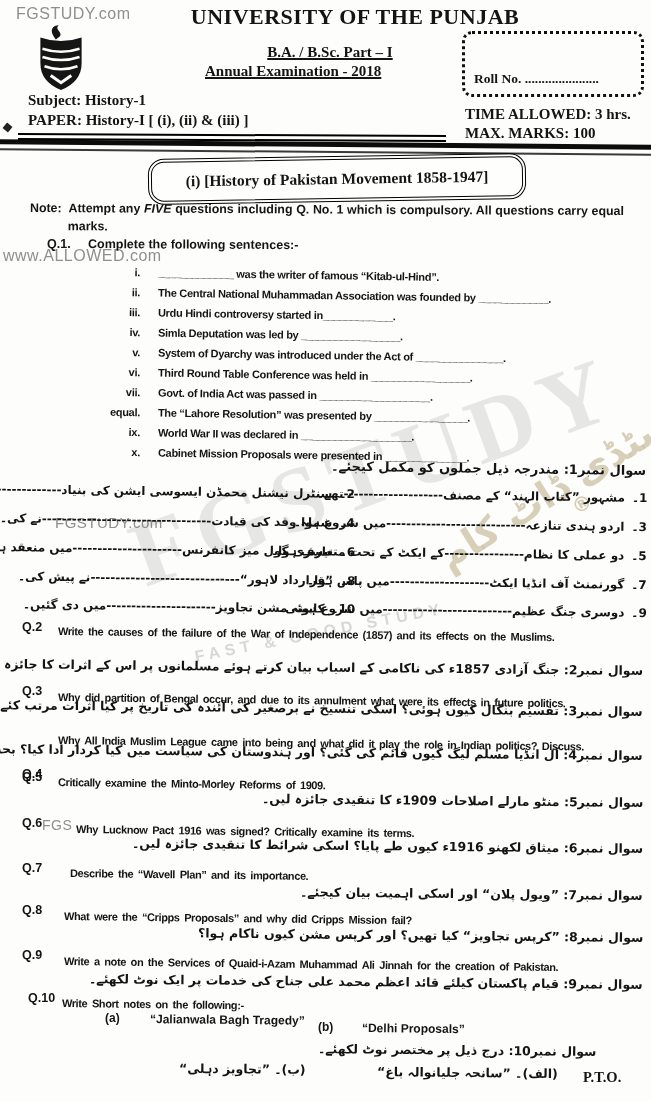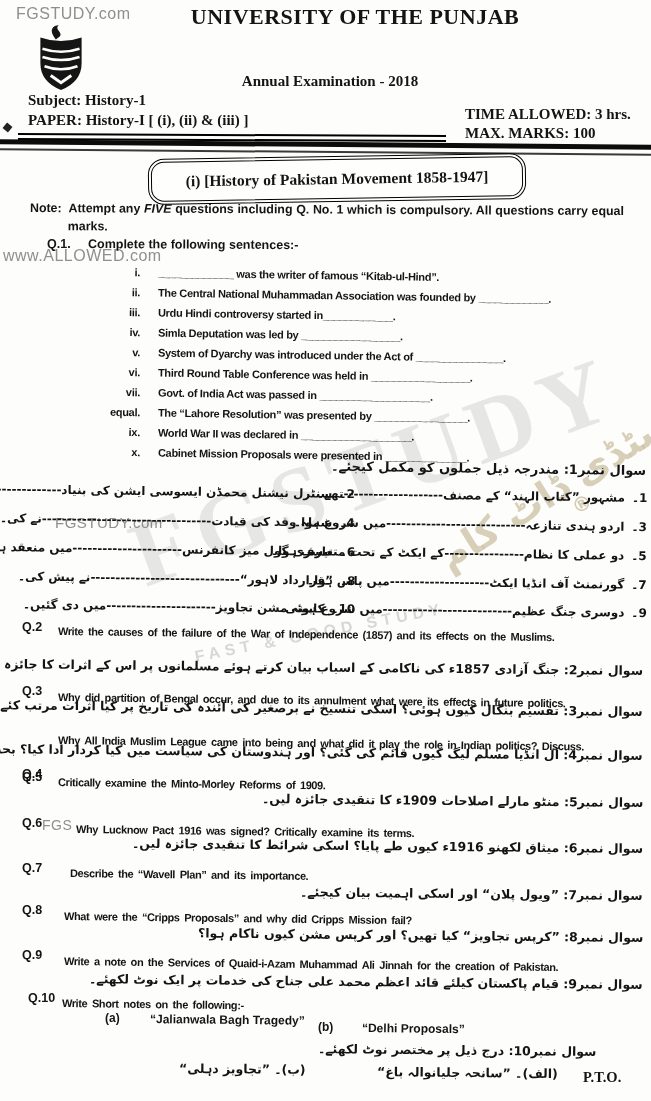--- a/index.html
+++ b/index.html
@@ -21,21 +21,21 @@
     transform:rotate(-11deg);transform-origin:left center;
   }
   .wm-urdu{
     position:absolute;left:408px;top:420px;font:700 38px "DejaVu Sans",sans-serif;
     color:rgba(186,170,130,.55);white-space:nowrap;direction:rtl;
     transform:rotate(-32deg);transform-origin:center center;
   }
   .wm-reg{position:absolute;left:572px;top:492px;font:700 20px "DejaVu Sans",sans-serif;color:rgba(186,170,130,.6);transform:rotate(-30deg);}
   .uni-title{position:absolute;left:160px;top:4px;width:390px;text-align:center;font:700 22px "Liberation Serif",serif;letter-spacing:.5px;}
   .program{position:absolute;left:205px;top:44px;width:250px;text-align:center;font:700 15px "Liberation Serif",serif;text-decoration:underline;text-decoration-thickness:2px;}
-  .examination{position:absolute;left:205px;top:73px;width:250px;text-align:center;font:700 15px "Liberation Serif",serif;text-decoration-thickness:2px;}
+  .examination{position:absolute;left:205px;top:63px;width:250px;font:700 15px "Liberation Serif",serif;text-decoration:underline;text-decoration-thickness:2px;}
   .rollbox{position:absolute;left:462px;top:31px;width:176px;height:60px;border:3px dotted #111;border-radius:10px;}
   .rollbox span{position:absolute;left:9px;bottom:7px;font:700 13.5px "Liberation Serif",serif;}
   .subject{position:absolute;left:28px;top:92px;font:700 15px "Liberation Serif",serif;}
   .paper{position:absolute;left:28px;top:112px;font:700 15px "Liberation Serif",serif;}
   .dbl-underline{position:absolute;left:18px;top:134px;width:428px;height:7px;border-top:2px solid #000;border-bottom:2px solid #000;box-sizing:border-box;transform:rotate(.3deg);}
   .time{position:absolute;left:465px;top:106px;font:700 15px "Liberation Serif",serif;}
   .marks{position:absolute;left:465px;top:125px;font:700 15px "Liberation Serif",serif;}
   .divider{position:absolute;left:-4px;top:142px;width:662px;height:5px;background:#0c0c0c;transform:rotate(.5deg);}
   .divider2{position:absolute;left:-4px;top:151px;width:662px;height:2px;background:#3a3a3a;transform:rotate(.5deg);}
   .logo{position:absolute;left:32px;top:24px;width:58px;height:68px;}
@@ -83,22 +83,26 @@
 
   <svg class="logo" viewBox="0 0 56 66">
     <path d="M26 1 C21 5 30 8 27 12 L23 15 C19 10 17 5 22 2 Z" fill="#151515"></path>
     <path d="M8 13 Q28 20 48 13 L48 38 Q48 56 28 64 Q8 56 8 38 Z" fill="#151515"></path>
     <path d="M10 24 Q28 30 46 24" stroke="#fdfdfb" stroke-width="2.4" fill="none"></path>
     <path d="M10 32 Q28 38 46 32" stroke="#fdfdfb" stroke-width="2.4" fill="none"></path>
     <path d="M12 41 Q28 47 44 41" stroke="#fdfdfb" stroke-width="2.4" fill="none"></path>
     <path d="M18 50 L28 57 L38 50" stroke="#fdfdfb" stroke-width="3" fill="none"></path>
   </svg>
 
+  <div class="program">B.A. / B.Sc. Part – I</div>
   <div class="examination">Annual Examination - 2018</div>
 
+  <div class="rollbox">
+    <span>Roll No. ......................</span>
+  </div>
 
   <div class="subject">Subject: History-1</div>
   <div class="paper">PAPER: History-I [ (i), (ii) &amp; (iii) ]</div>
   <div class="dbl-underline"></div>
   <div class="artifact"></div>
   <div class="time">TIME ALLOWED: 3 hrs.</div>
   <div class="marks">MAX. MARKS: 100</div>
   <div class="divider"></div>
   <div class="divider2"></div>
 

